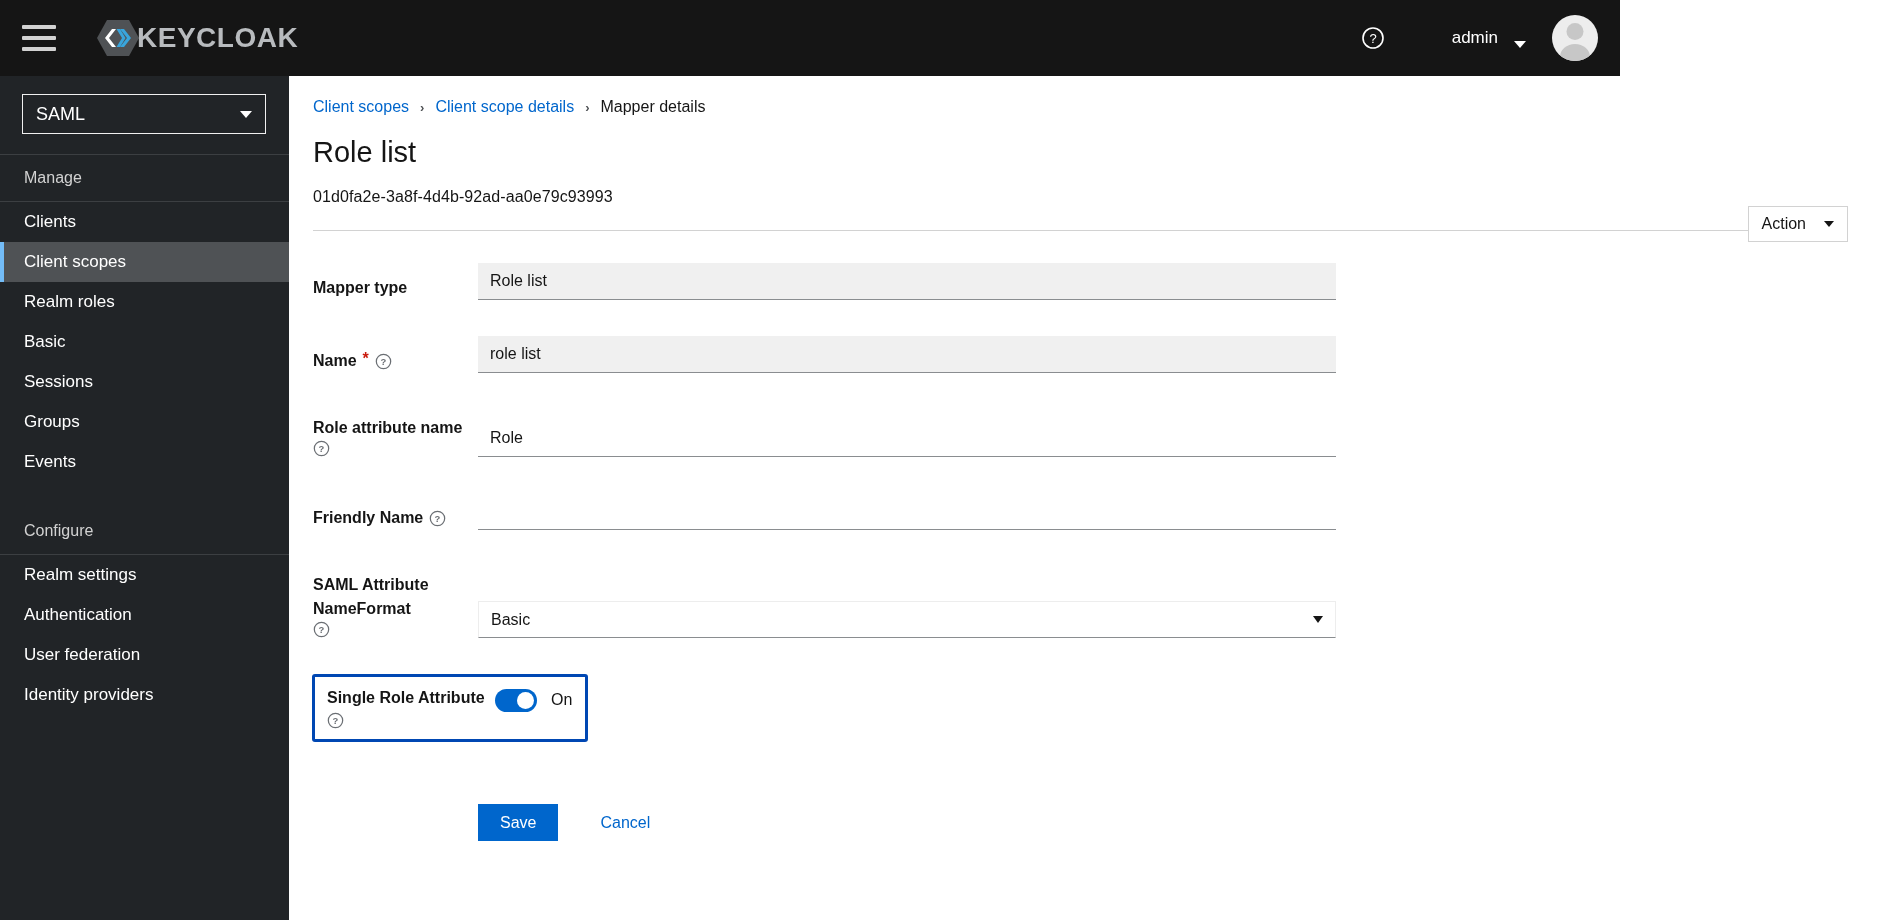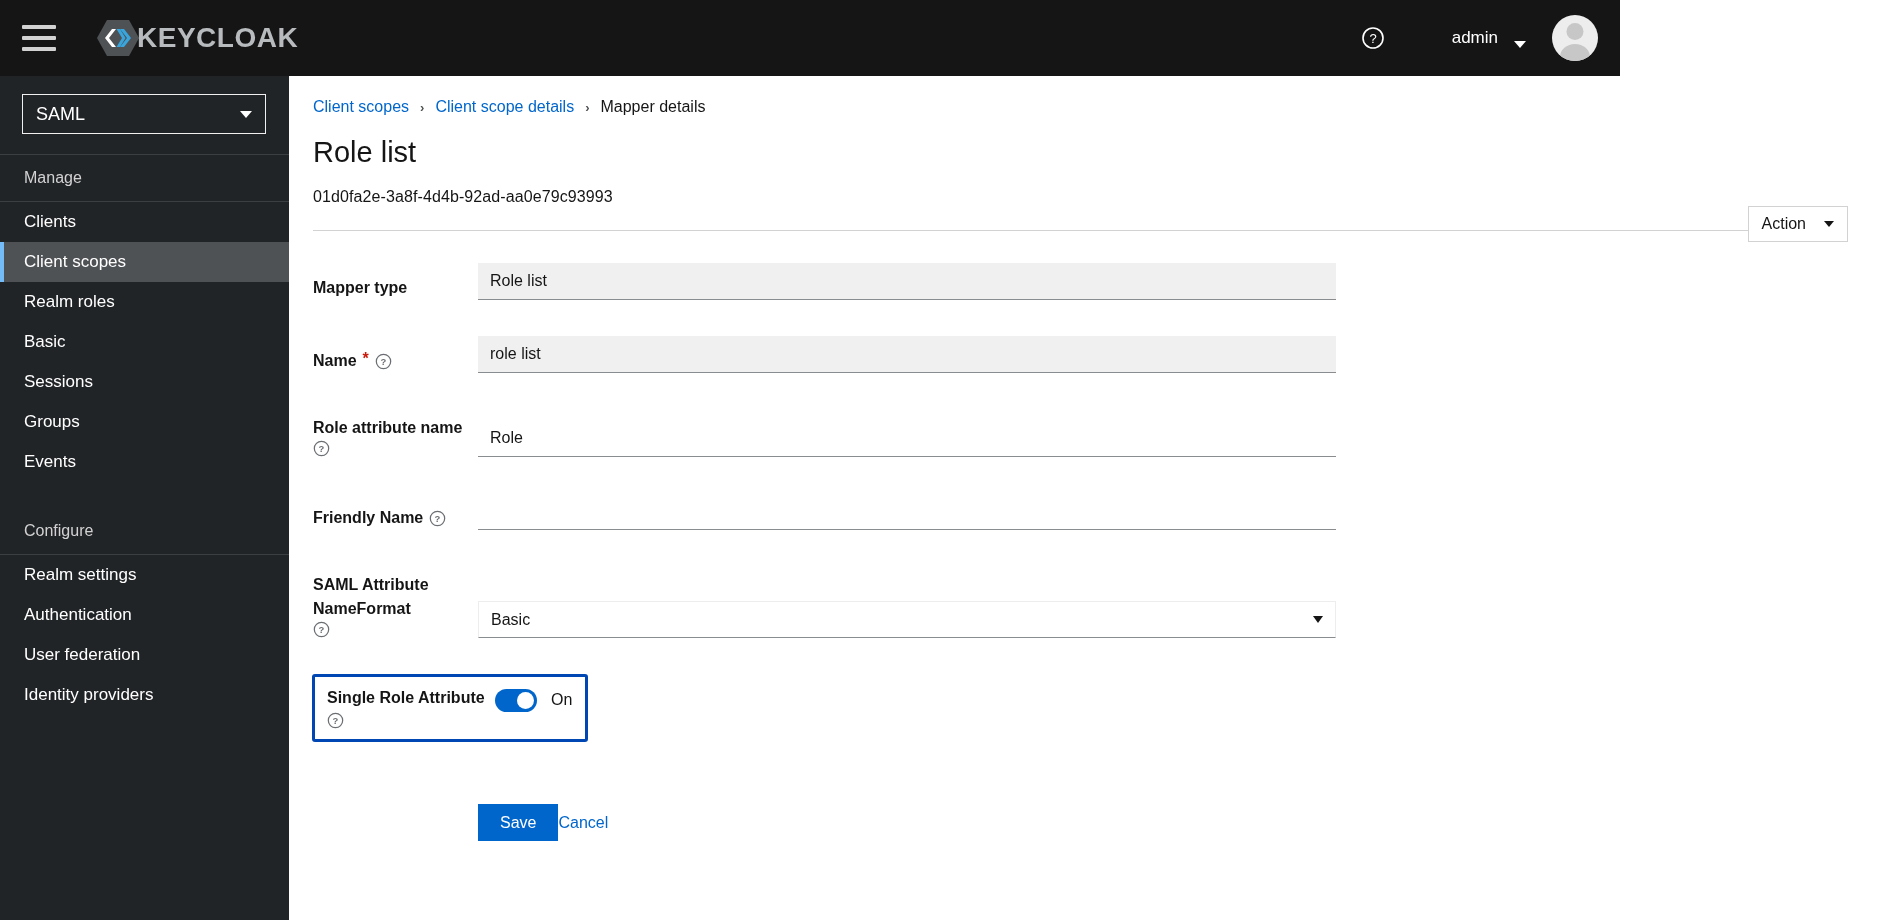--- a/index.html
+++ b/index.html
@@ -364,36 +364,38 @@
     color: #151515;
     margin-left: 14px;
     line-height: 26px;
   }
 
   .actions-row {
     display: flex;
     align-items: center;
     margin-top: 62px;
     margin-left: 165px;
+    gap: 12px;
   }
   .btn-primary {
     background: #0066cc;
     color: #ffffff;
     border: 0;
     font-size: 16px;
     height: 37px;
     padding: 0 22px;
     cursor: pointer;
     font-family: "Liberation Sans", sans-serif;
   }
   .btn-link {
     background: transparent;
     border: 0;
     color: #0066cc;
     font-size: 16px;
+    margin-left: 30px;
     cursor: pointer;
     font-family: "Liberation Sans", sans-serif;
     height: 37px;
   }
 </style>
 </head>
 <body>
 
 <div class="masthead">
 

